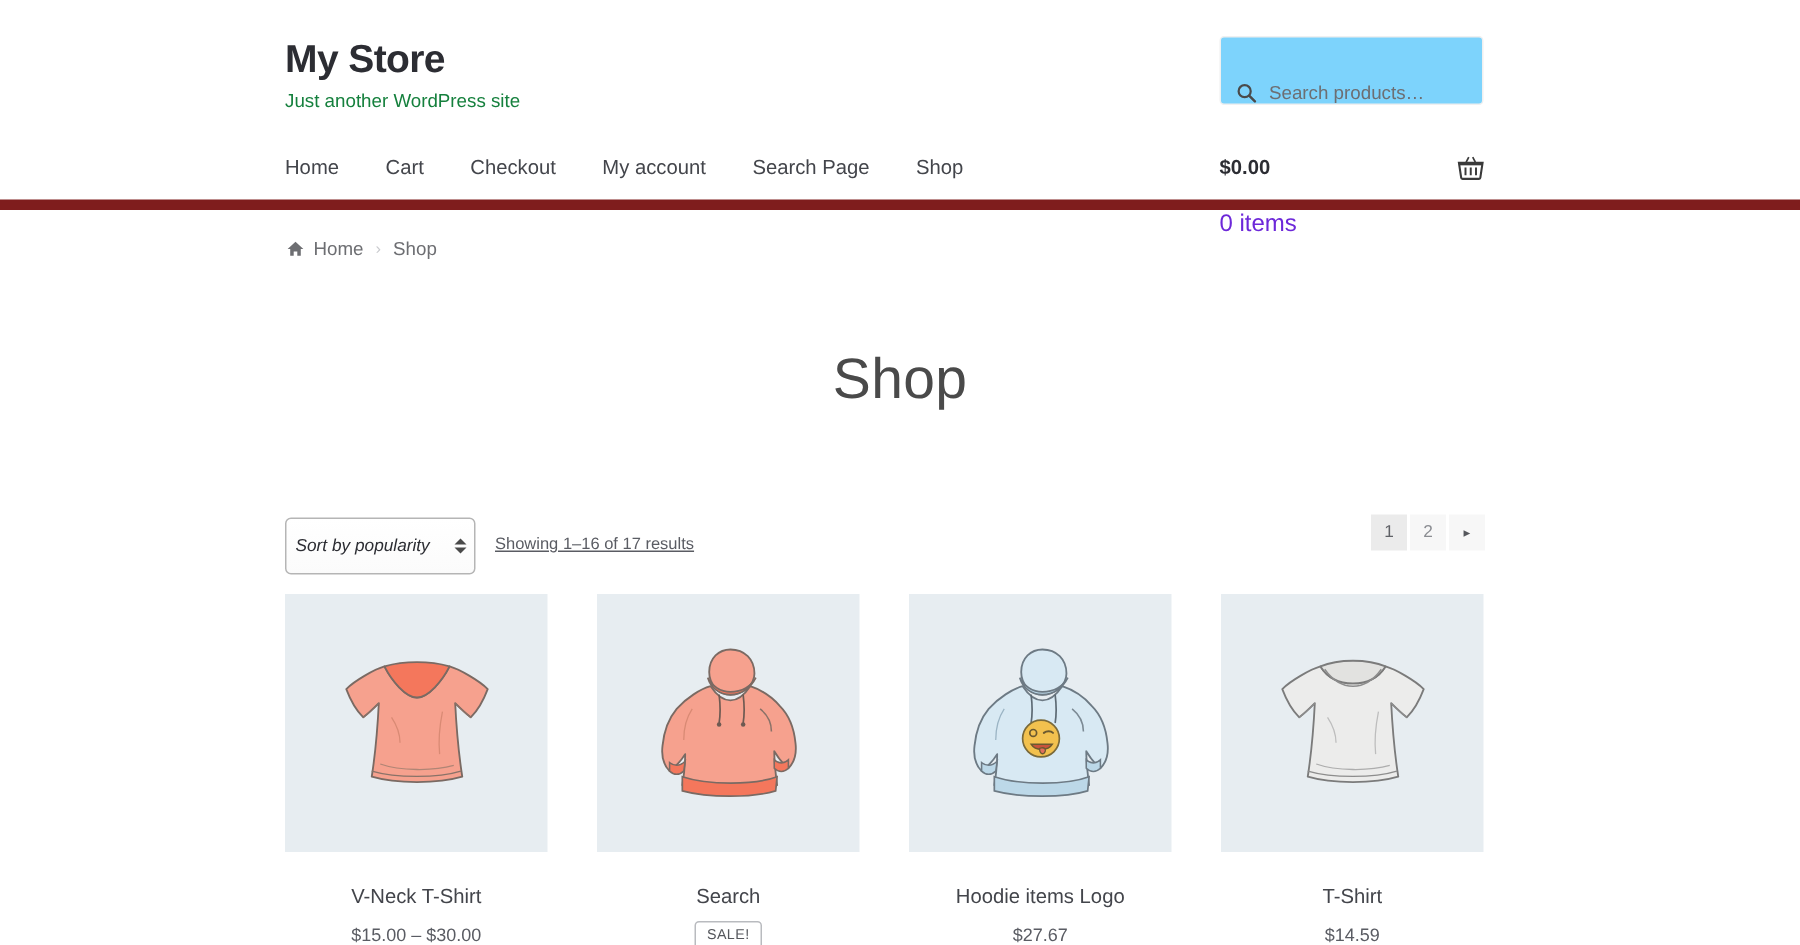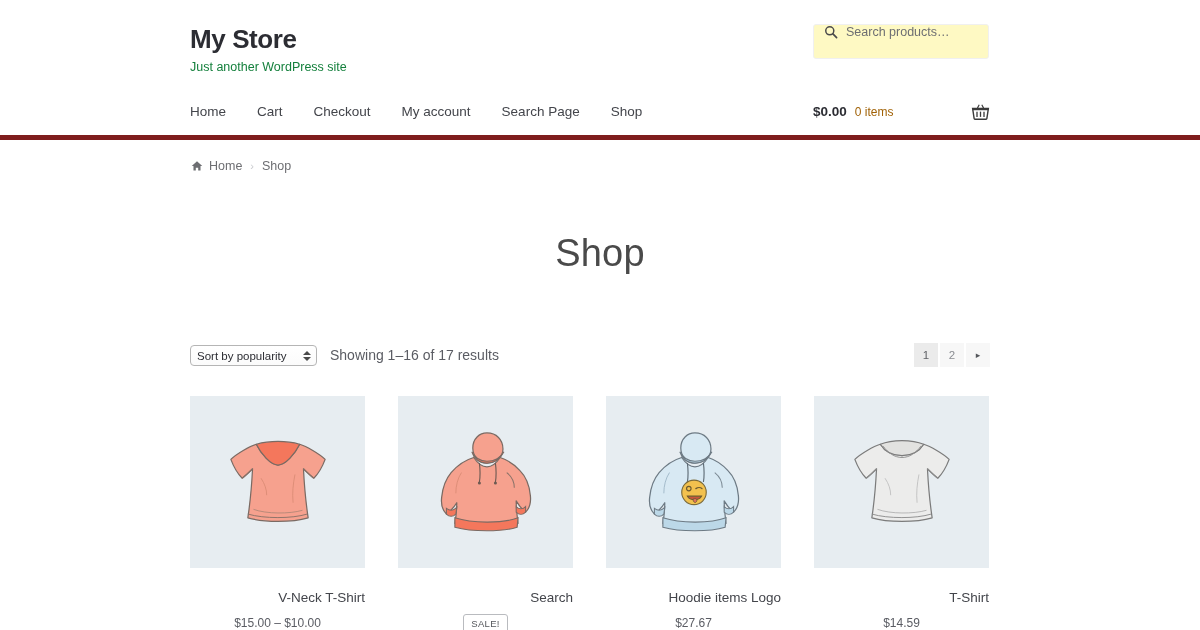--- a/index.html
+++ b/index.html
@@ -9,59 +9,59 @@
     font-family: "Liberation Sans", sans-serif;
     color: #43454b;
     overflow: hidden;
   }
   .page { width: 1200px; height: 630px; position: relative; }
 
   
   .site-header {
     position: relative;
     height: 140px;
-    border-bottom: 5px solid #7f1d1d;
+    border-bottom: 7px solid #7f1d1d;
     padding-left: 44px;
   }
 
   .brand { position: absolute; left: 190px; top: 25px; }
   .site-title {
     font-size: 26px; font-weight: bold; letter-spacing: -0.4px;
     color: #2c2d33; line-height: 1.1;
   }
   .site-tagline { font-size: 12.5px; color: #15803d; margin-top: 6px; }
 
   .search-box {
     position: absolute; left: 813px; top: 24px;
-    width: 176px; height: 35px;
-    background: #fef9c3; border: 1px solid #f0f0f0;
+    width: 176px; height: 46px;
+    background: #7dd3fc; border: 1px solid #f0f0f0;
     border-radius: 3px;
-    display: flex; align-items: flex-start; padding: 0 10px;
+    display: flex; align-items: flex-end; padding: 0 10px;
   }
   .search-icon { width: 14px; height: 14px; margin-right: 8px; flex: 0 0 auto; }
   .search-input {
     border: 0; background: transparent; outline: none;
     font-family: "Liberation Sans", sans-serif;
     font-size: 12.5px; color: #6d6e72; width: 130px;
   }
   .search-input::placeholder { color: #6d6e72; }
 
   .main-nav { position: absolute; left: 190px; top: 104px; display: flex; gap: 0; }
   .nav-item {
     font-size: 13.5px; color: #43454b; text-decoration: none;
     margin-right: 31px; white-space: nowrap; cursor: pointer;
   }
   .nav-item:last-child { margin-right: 0; }
 
   .cart-area {
     position: absolute; left: 813px; top: 104px;
-    display: flex; align-items: baseline; gap: 8px;
+    display: flex; align-items: baseline; gap: 22px; flex-direction: column;
   }
   .cart-amount { font-size: 13.5px; font-weight: bold; color: #2c2d33; }
-  .cart-count { font-size: 12px; color: #a16207; }
+  .cart-count { font-size: 16px; color: #6d28d9; }
   .cart-icon-wrap { position: absolute; left: 970px; top: 102px; }
 
   
   .breadcrumb {
     position: absolute; left: 191px; top: 159px;
     display: flex; align-items: center; gap: 6px;
     font-size: 12.5px; color: #6d6e72;
   }
   .breadcrumb a { color: #6d6e72; text-decoration: none; cursor: pointer; }
   .crumb-sep { color: #c9cace; font-size: 11px; padding: 0 2px; }
@@ -75,41 +75,41 @@
     letter-spacing: 0.2px;
   }
 
   
   .shop-toolbar {
     position: absolute; left: 190px; top: 345px;
     width: 800px; height: 24px;
   }
   .sort-select {
     position: absolute; left: 0; top: 0;
-    width: 127px; height: 21px;
+    width: 127px; height: 38px;
     background: linear-gradient(#ffffff, #fbfbfb);
     border: 1px solid #b5b5b5; border-radius: 4px;
     display: flex; align-items: center;
     font-size: 11.5px; color: #2c2d33;
-    padding-left: 6px; cursor: pointer;
+    padding-left: 6px; cursor: pointer; font-style: italic;
   }
   .stepper-arrows {
     position: absolute; right: 5px; top: 50%; transform: translateY(-50%);
     display: flex; flex-direction: column; gap: 2px; align-items: center;
   }
   .arrow-up, .arrow-dn {
     width: 0; height: 0; border-left: 4px solid transparent;
     border-right: 4px solid transparent;
   }
   .arrow-up { border-bottom: 4px solid #4a4a4a; }
   .arrow-dn { border-top: 4px solid #4a4a4a; }
 
   .result-count {
-    position: absolute; left: 140px; top: 2px;
-    font-size: 14px; color: #5a5c63;
+    position: absolute; left: 140px; top: 12px;
+    font-size: 11px; color: #5a5c63; text-decoration: underline;
   }
 
   .pagination { position: absolute; right: 0; top: -2px; display: flex; gap: 2px; }
   .page-num {
     width: 24px; height: 24px;
     display: flex; align-items: center; justify-content: center;
     font-size: 11.5px; color: #8b8d92;
     background: #f7f7f7; cursor: pointer; text-decoration: none;
   }
   .page-num.active { background: #ebebeb; color: #5f6166; }
@@ -125,21 +125,21 @@
   .product { text-align: center; }
   .product-thumb {
     width: 175px; height: 172px;
     background: #e7edf1;
     display: flex; align-items: center; justify-content: center;
     cursor: pointer;
   }
   .product-thumb svg { display: block; }
   .product-title {
     margin-top: 22px;
-    font-size: 13.5px; color: #43454b; cursor: pointer; text-align: right;
+    font-size: 13.5px; color: #43454b; cursor: pointer;
   }
   .product-price {
     margin-top: 11px;
     font-size: 12px; color: #5a5c63;
   }
   .sale-badge {
     display: inline-block; margin-top: 9px;
     border: 1px solid #b9bbbf; border-radius: 3px;
     padding: 3px 7px 3px 7px;
     font-size: 9.5px; color: #55575c; letter-spacing: 0.3px;
@@ -238,21 +238,21 @@
           <path d="M47 30 C52 40 62 52 70 52 C78 52 88 40 93 30 C86 28 76 27 70 27 C64 27 54 28 47 30 Z" fill="#f4775c" stroke="#7a6a63" stroke-width="1.3" stroke-linejoin="round"></path>
           <path d="M32 66 C36 63 40 59 43 56" fill="none" stroke="#8a7268" stroke-width="1.1"></path>
           <path d="M108 66 C104 63 100 59 97 56" fill="none" stroke="#8a7268" stroke-width="1.1"></path>
           <path d="M38 104 C55 109 85 109 101 104" fill="none" stroke="#8a7268" stroke-width="1"></path>
           <path d="M44 99 C58 104 82 104 96 100" fill="none" stroke="#b08575" stroke-width="0.9"></path>
           <path d="M52 66 C56 72 58 78 58 84" fill="none" stroke="#d98a74" stroke-width="0.9"></path>
           <path d="M88 62 C86 72 85 82 86 92" fill="none" stroke="#d98a74" stroke-width="0.9"></path>
         </svg>
       </div>
       <div class="product-title">V-Neck T-Shirt</div>
-      <div class="product-price">$15.00 – $10.00</div>
+      <div class="product-price">$15.00 – $30.00</div>
     </div>
 
     <div class="product">
       <div class="product-thumb">
         <svg viewBox="0 0 140 140" width="132" height="132">
           <path d="M56 34 C56 24 63 18 71 18 C81 18 88 25 88 35 C88 43 80 50 71 50 C63 50 56 43 56 34 Z" fill="#f6a18e" stroke="#7a6a63" stroke-width="1.3"></path>
           <path d="M55 38 C58 44 64 48 71 48 C79 48 86 44 89 38 C86 44 80 50 71 50 C63 50 57 45 55 38 Z" fill="#f4775c" stroke="#7a6a63" stroke-width="1.2"></path>
           <path d="M57 44 C50 46 40 52 33 60 C28 66 24 76 23 86 C22 94 24 100 28 104 C32 101 36 97 39 92 C39 100 38 108 37 114 C55 119 88 119 104 114 C103 106 102 96 102 90 C105 95 108 99 112 102 C116 98 118 92 117 84 C116 74 112 64 106 58 C99 50 91 46 85 44 C81 50 76 54 71 54 C66 54 61 50 57 44 Z" fill="#f6a18e" stroke="#7a6a63" stroke-width="1.3" stroke-linejoin="round"></path>
           <path d="M37 108 C55 114 88 114 104 108 L103 118 C87 123 55 123 37 118 Z" fill="#f4775c" stroke="#7a6a63" stroke-width="1.2"></path>
           <path d="M28 98 C32 101 36 100 39 97 L38 104 C35 107 31 107 28 104 Z" fill="#f4775c" stroke="#7a6a63" stroke-width="1.1"></path>

